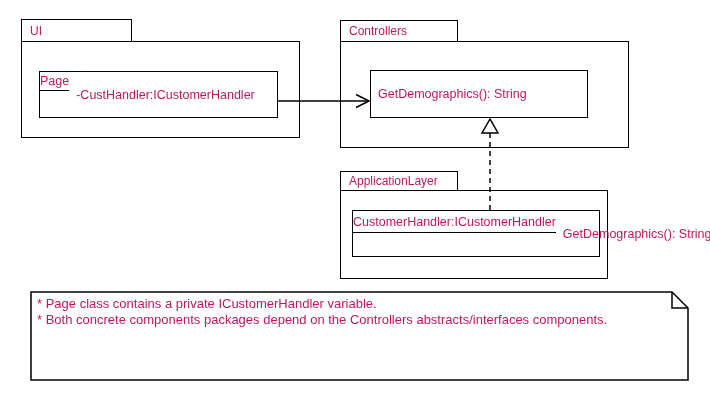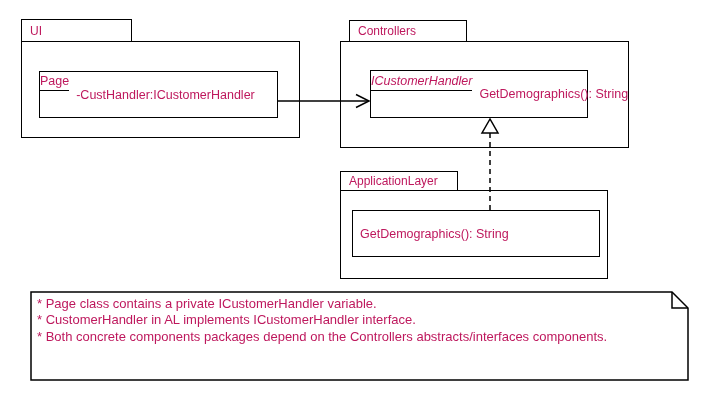--- a/index.html
+++ b/index.html
@@ -35,41 +35,41 @@
 </head>
 <body>
 
 <div class="canvas">
 
   <div class="pkg-tab" style="left:21px;top:19px;width:111px;height:22px;">
     <span>UI</span>
   </div>
   <div class="pkg-body" style="left:21px;top:41px;width:279px;height:97px;"></div>
 
-  <div class="pkg-tab" style="left:340px;top:20px;width:118px;height:21px;margin-left:9px;">
+  <div class="pkg-tab" style="left:340px;top:20px;width:118px;height:21px;">
     <span>Controllers</span>
   </div>
   <div class="pkg-body" style="left:340px;top:41px;width:289px;height:107px;"></div>
 
   <div class="pkg-tab" style="left:340px;top:171px;width:118px;height:19px;">
     <span>ApplicationLayer</span>
   </div>
   <div class="pkg-body" style="left:340px;top:190px;width:268px;height:89px;"></div>
 
   <div class="class-box" style="left:39px;top:71px;width:239px;height:47px;">
     <div class="class-title" style="height:19px;">Page</div>
     <div class="class-member">-CustHandler:ICustomerHandler</div>
   </div>
 
   <div class="class-box" style="left:370px;top:70px;width:218px;height:48px;">
-    <div class="class-title italic" style="height:20px;">ICustomerHandler</div>
     <div class="class-member">GetDemographics(): String</div>
   </div>
 
   <div class="class-box" style="left:352px;top:210px;width:248px;height:47px;">
+    <div class="class-title" style="height:22px;">CustomerHandler:ICustomerHandler</div>
     <div class="class-member">GetDemographics(): String</div>
   </div>
 
   <svg class="svg-layer" viewBox="0 0 710 400">
 
     <g>
       <line x1="278" y1="101" x2="368" y2="101" stroke="#000" stroke-width="1.5"></line>
       <polyline points="356,94.5 369,101 356,107.5" fill="none" stroke="#000" stroke-width="1.5"></polyline>
     </g>
 
@@ -79,17 +79,16 @@
     </g>
 
     <g>
       <path d="M31,292 L672,292 L688,308 L688,380 L31,380 Z" fill="#ffffff" stroke="#000" stroke-width="1.5"></path>
       <path d="M672,292 L672,308 L688,308" fill="none" stroke="#000" stroke-width="1.5"></path>
     </g>
   </svg>
 
   <div class="note-text">
     <div>* Page class contains a private ICustomerHandler variable.</div>
-    <div>* CustomerHandler in AL implements ICustomerHandler interface.</div>
     <div>* Both concrete components packages depend on the Controllers abstracts/interfaces components.</div>
   </div>
 
 </div>
 
 </body></html>

